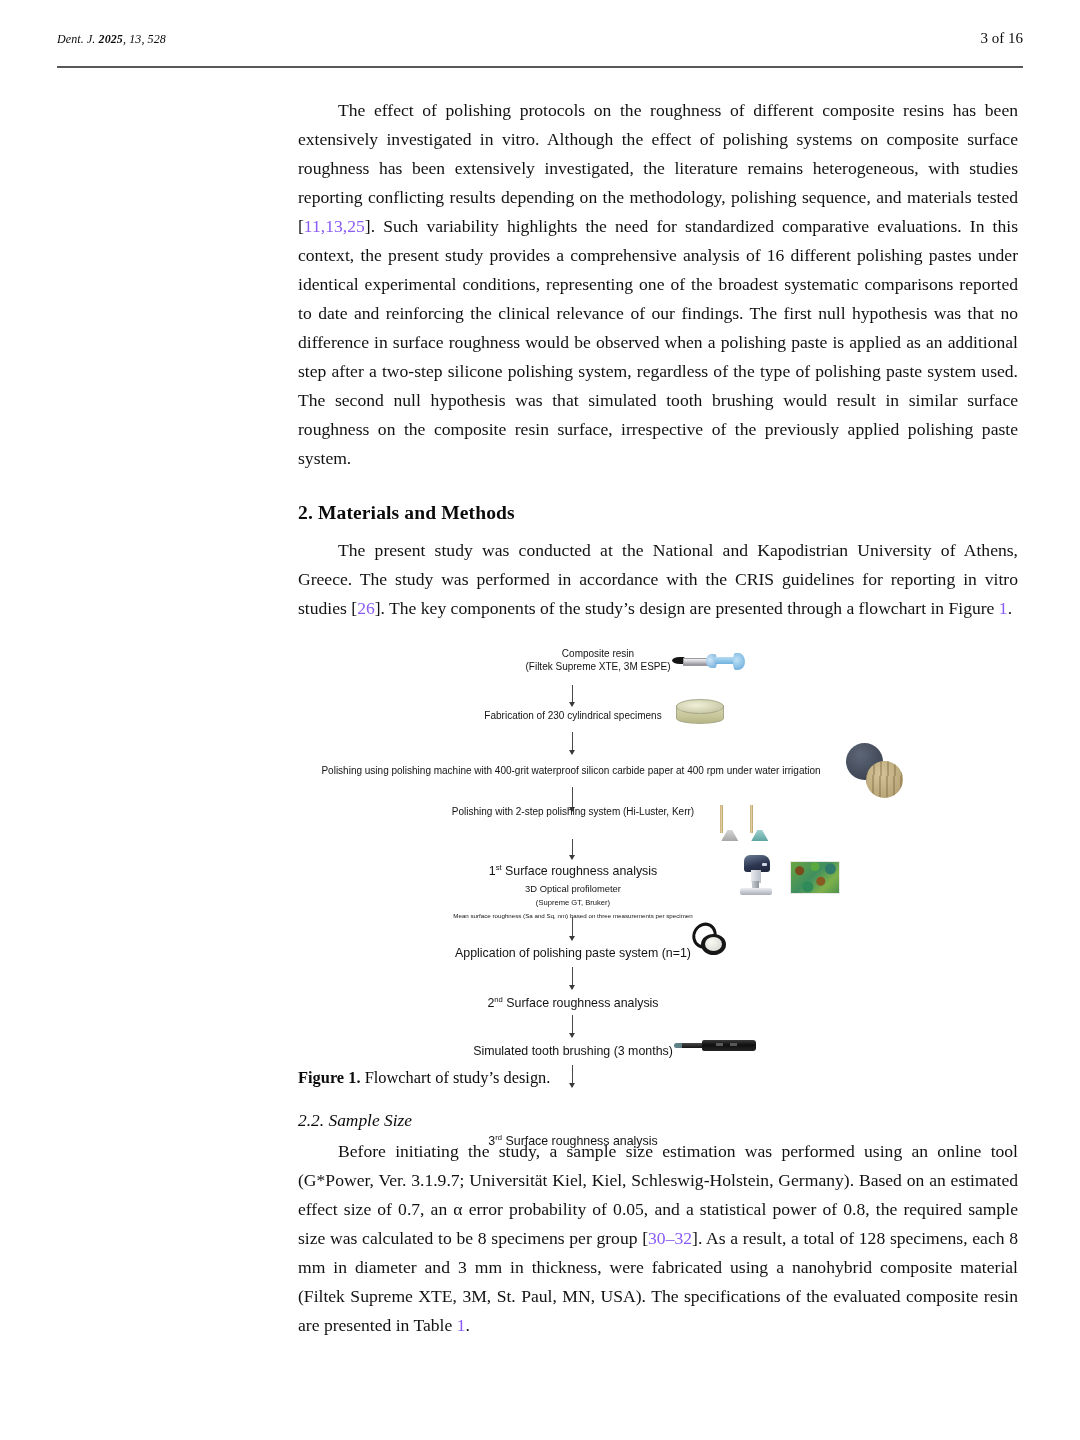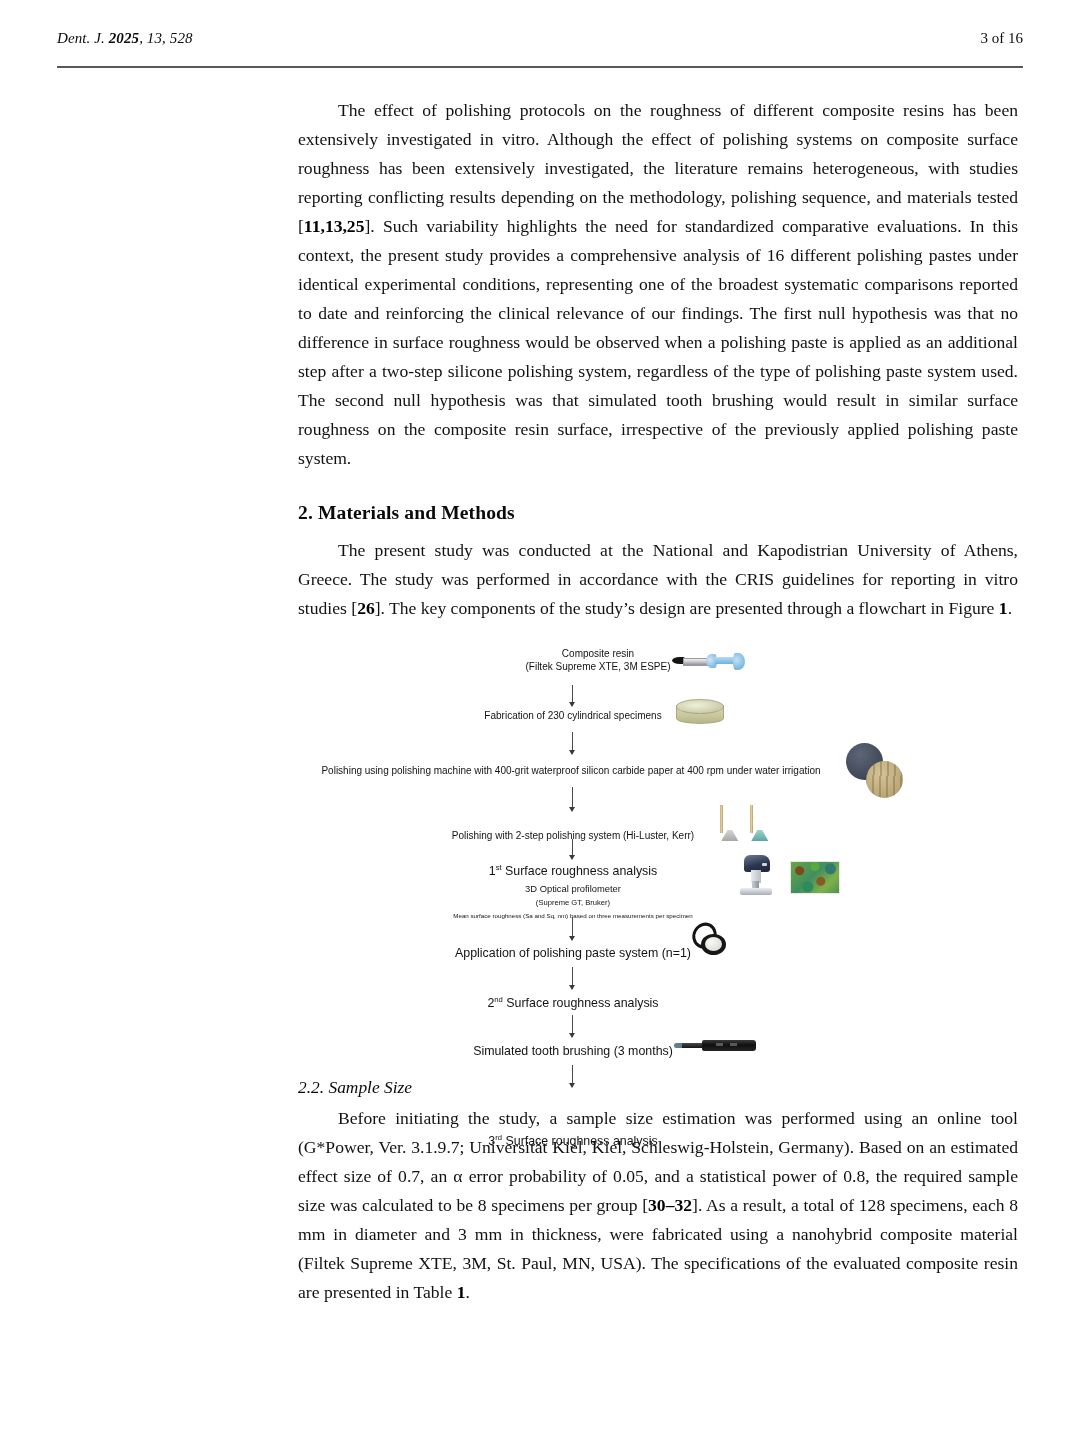--- a/index.html
+++ b/index.html
@@ -24,21 +24,21 @@
     left: 57px;
     right: 57px;
     top: 30px;
     height: 24px;
     display: flex;
     align-items: baseline;
     justify-content: space-between;
   }
   .runhead-left {
     font-style: italic;
-    font-size: 15px;
+    font-size: 12px;
     letter-spacing: .1px;
     white-space: nowrap;
   }
   .runhead-left b { font-style: italic; font-weight: bold; }
   .runhead-left .vol { font-style: italic; }
   .runhead-right {
     font-size: 15px;
     font-style: normal;
     white-space: nowrap;
   }
@@ -61,21 +61,21 @@
   p.body {
     margin: 0;
     font-size: 17.6px;
     line-height: 29.0px;
     text-align: justify;
     text-justify: inter-word;
     hyphens: manual;
     color: #111;
   }
   p.body.ind { text-indent: 40px; }
-  .cite { color: #000000; font-weight: bold; }
+  .cite { color: #8b5cf6; }
 
   h2.sec {
     margin: 29px 0 12px 0;
     font-size: 19.6px;
     font-weight: bold;
     letter-spacing: .1px;
   }
   h3.subsec {
     margin: 14px 0 6px 0;
     font-size: 17.4px;
@@ -355,21 +355,21 @@
         <div class="fnode" style="left:0px; top:127px; width:546px;">
           <div class="t1">Polishing using polishing machine with 400-grit waterproof silicon carbide paper at 400 rpm under water irrigation</div>
         </div>
         <div class="pic" style="left:548px; top:106px; width:60px; height:58px;">
           <div class="sp-dark"></div>
           <div class="sp-tan"></div>
         </div>
 
         <div class="arrow" style="left:274px; top:150px; height:24px;"></div>
 
-        <div class="fnode" style="left:126px; top:192px; width:298px;">
+        <div class="fnode" style="left:126px; top:168px; width:298px;">
           <div class="t1">Polishing with 2-step polishing system (Hi-Luster, Kerr)</div>
         </div>
         <div class="pic" style="left:414px; top:168px; width:58px; height:40px;">
           <div class="cup-shaft" style="left:8px;"></div>
           <div class="cup-base gray" style="left:9.3px;"></div>
           <div class="cup-shaft" style="left:38px;"></div>
           <div class="cup-base teal" style="left:39.3px;"></div>
         </div>
 
         <div class="arrow" style="left:274px; top:202px; height:20px;"></div>
@@ -421,19 +421,20 @@
 
         <div class="arrow" style="left:274px; top:428px; height:22px;"></div>
 
         <div class="fnode" style="left:140px; top:456px; width:270px;margin-top:40px;">
           <div class="t2"><span>3</span><sup>rd</sup><span> Surface roughness analysis</span></div>
         </div>
 
       </div>
     </div>
 
+    <div class="figcap"><b>Figure 1.</b><span> Flowchart of study’s design.</span></div>
 
     <h3 class="subsec" style="margin-top:20px;">2.2. Sample Size</h3>
 
     <p class="body ind"><span>Before initiating the study, a sample size estimation was performed using an online tool (G*Power, Ver. 3.1.9.7; Universität Kiel, Kiel, Schleswig-Holstein, Germany). Based on an estimated effect size of 0.7, an α error probability of 0.05, and a statistical power of 0.8, the required sample size was calculated to be 8 specimens per group [</span><span class="cite">30–32</span><span>]. As a result, a total of 128 specimens, each 8 mm in diameter and 3 mm in thickness, were fabricated using a nanohybrid composite material (Filtek Supreme XTE, 3M, St. Paul, MN, USA). The specifications of the evaluated composite resin are presented in Table </span><span class="cite">1</span><span>.</span></p>
 
   </div>
 </div>
 
 </body></html>

